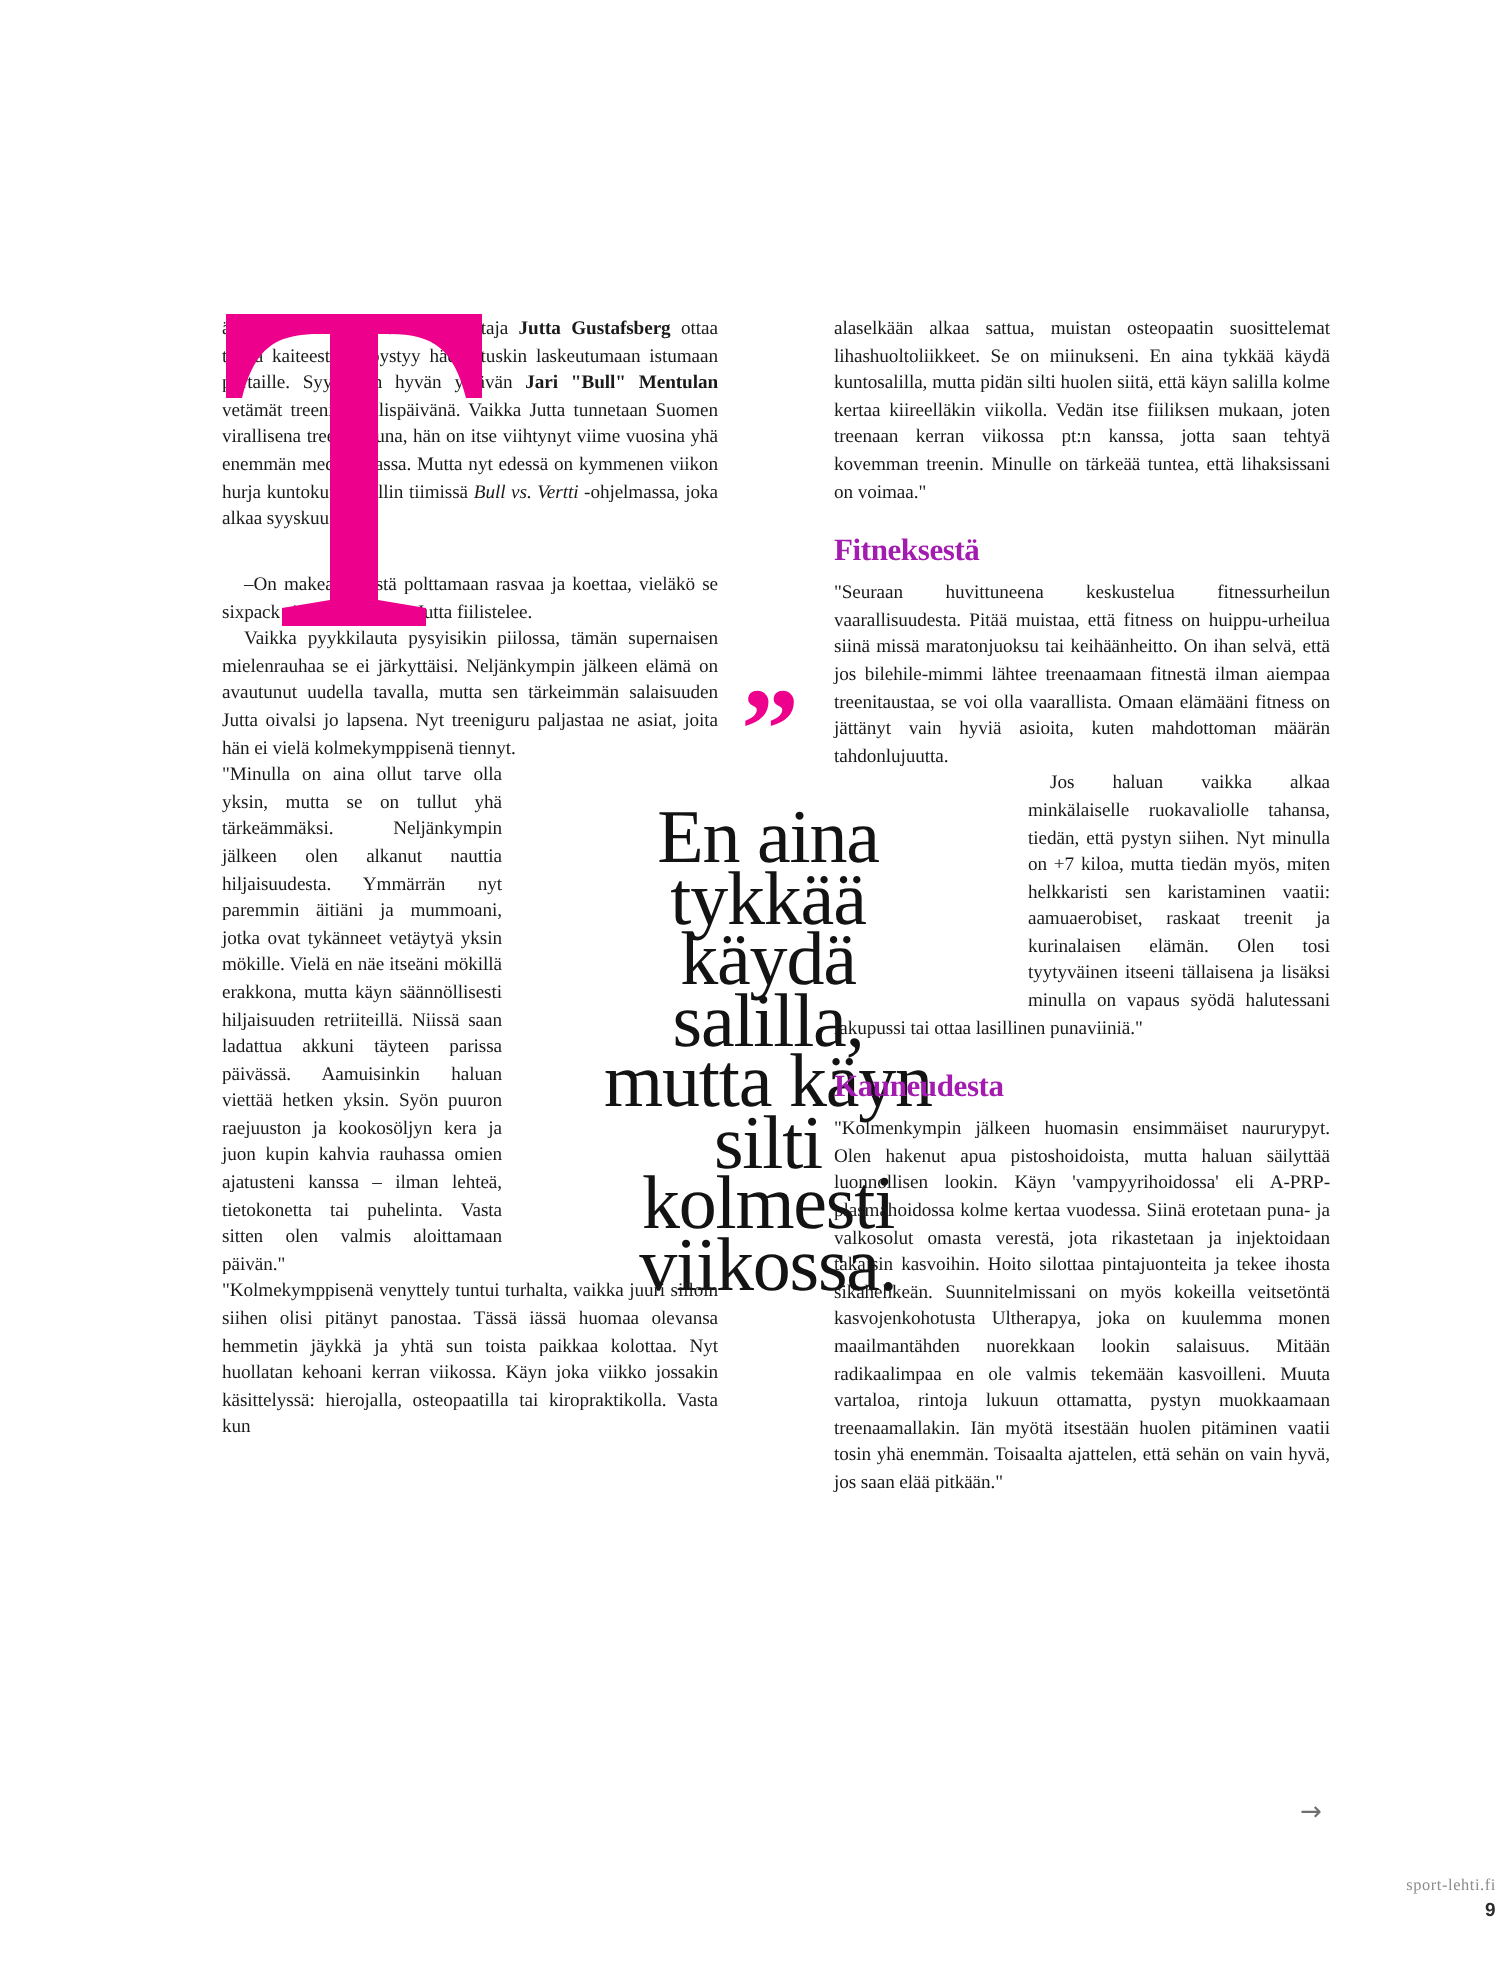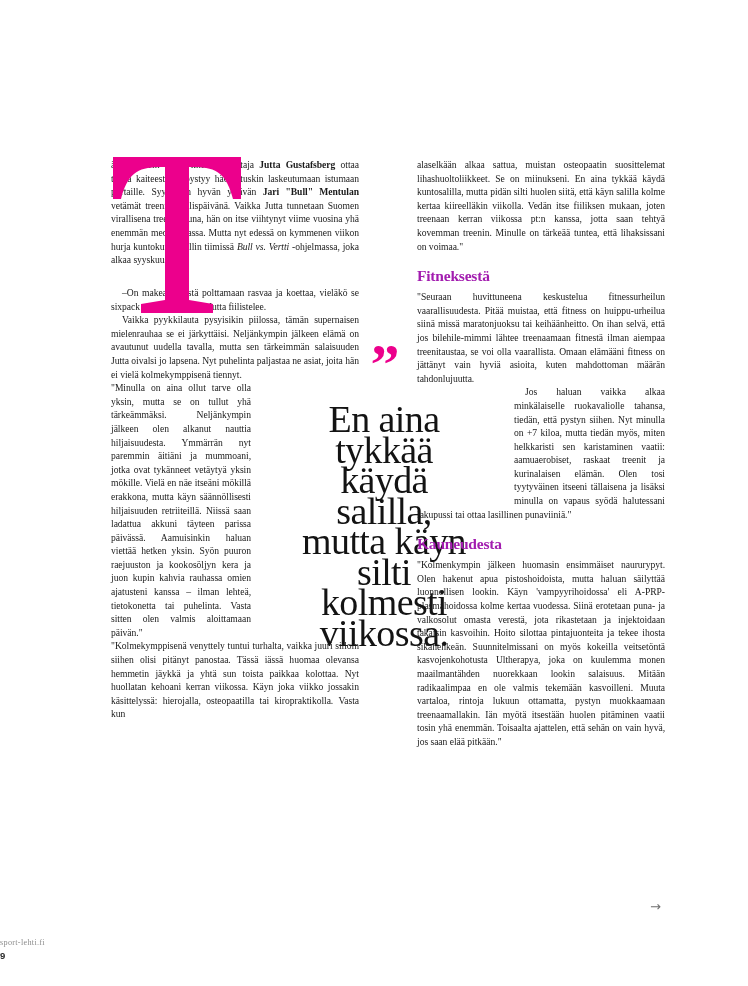--- a/index.html
+++ b/index.html
@@ -118,21 +118,21 @@
     width: 97px;
     height: 118px;
   }
 
   
   .footer {
     position: absolute;
     left: 0;
     right: 0;
     top: 938px;
-    text-align: left;
+    text-align: right;
   }
   .footer-site {
     font-family: "Liberation Serif", serif;
     font-size: 8.2px;
     color: #8c8c8c;
     letter-spacing: 0.3px;
   }
   .footer-page {
     font-family: "Liberation Sans", sans-serif;
     font-size: 9.5px;
@@ -168,21 +168,21 @@
 
       <div class="dropcap">
         <svg width="136" height="163" viewBox="0 0 136 163" xmlns="http://www.w3.org/2000/svg">
           <path d="M4 4 L132 4 L132 46 L124 46 C118 22 108 14 86 14 L80 14 L80 147 L104 151 L104 160 L32 160 L32 151 L56 147 L56 14 L50 14 C28 14 18 22 12 46 L4 46 Z" fill="#EC008C"></path>
         </svg>
       </div>
 
       <p class="lead"><span>ätä ei usein näe. Fitnessvalmentaja </span><span class="bold">Jutta Gustafsberg</span><span> ottaa tukea kaiteesta ja pystyy hädin tuskin laskeutumaan istumaan portaille. Syynä on hyvän ystävän </span><span class="bold">Jari "Bull" Mentulan</span><span> vetämät treenit edellispäivänä. Vaikka Jutta tunnetaan Suomen virallisena treeniguruna, hän on itse viihtynyt viime vuosina yhä enemmän meditoimassa. Mutta nyt edessä on kymmenen viikon hurja kuntokuuri Bullin tiimissä </span><span class="ital">Bull vs. Vertti</span><span> -ohjelmassa, joka alkaa syyskuussa.</span></p>
 
       <p class="indent">–On makeaa päästä polttamaan rasvaa ja koettaa, vieläkö se sixpack sieltä esiin tulee, Jutta fiilistelee.</p>
-      <p class="indent">Vaikka pyykkilauta pysyisikin piilossa, tämän supernaisen mielenrauhaa se ei järkyttäisi. Neljänkympin jälkeen elämä on avautunut uudella tavalla, mutta sen tärkeimmän salaisuuden Jutta oivalsi jo lapsena. Nyt puhelinta paljastaa ne asiat, joita hän ei vielä kolmekymppisenä tiennyt.</p>
+      <p class="indent">Vaikka pyykkilauta pysyisikin piilossa, tämän supernaisen mielenrauhaa se ei järkyttäisi. Neljänkympin jälkeen elämä on avautunut uudella tavalla, mutta sen tärkeimmän salaisuuden Jutta oivalsi jo lapsena. Nyt treeniguru paljastaa ne asiat, joita hän ei vielä kolmekymppisenä tiennyt.</p>
 
       <div class="wrapbox-left"></div>
       <p>"Minulla on aina ollut tarve olla yksin, mutta se on tullut yhä tärkeämmäksi. Neljänkympin jälkeen olen alkanut nauttia hiljaisuudesta. Ymmärrän nyt paremmin äitiäni ja mummoani, jotka ovat tykänneet vetäytyä yksin mökille. Vielä en näe itseäni mökillä erakkona, mutta käyn säännöllisesti hiljaisuuden retriiteillä. Niissä saan ladattua akkuni täyteen parissa päivässä. Aamuisinkin haluan viettää hetken yksin. Syön puuron raejuuston ja kookosöljyn kera ja juon kupin kahvia rauhassa omien ajatusteni kanssa – ilman lehteä, tietokonetta tai puhelinta. Vasta sitten olen valmis aloittamaan päivän."</p>
 
       <p>"Kolmekymppisenä venyttely tuntui turhalta, vaikka juuri silloin siihen olisi pitänyt panostaa. Tässä iässä huomaa olevansa hemmetin jäykkä ja yhtä sun toista paikkaa kolottaa. Nyt huollatan kehoani kerran viikossa. Käyn joka viikko jossakin käsittelyssä: hierojalla, osteopaatilla tai kiropraktikolla. Vasta kun </p>
     </div>
 
     <div class="col col-right">
 
       <p>alaselkään alkaa sattua, muistan osteopaatin suosittelemat lihashuoltoliikkeet. Se on miinukseni. En aina tykkää käydä kuntosalilla, mutta pidän silti huolen siitä, että käyn salilla kolme kertaa kiireelläkin viikolla. Vedän itse fiiliksen mukaan, joten treenaan kerran viikossa pt:n kanssa, jotta saan tehtyä kovemman treenin. Minulle on tärkeää tuntea, että lihaksissani on voimaa."</p>

